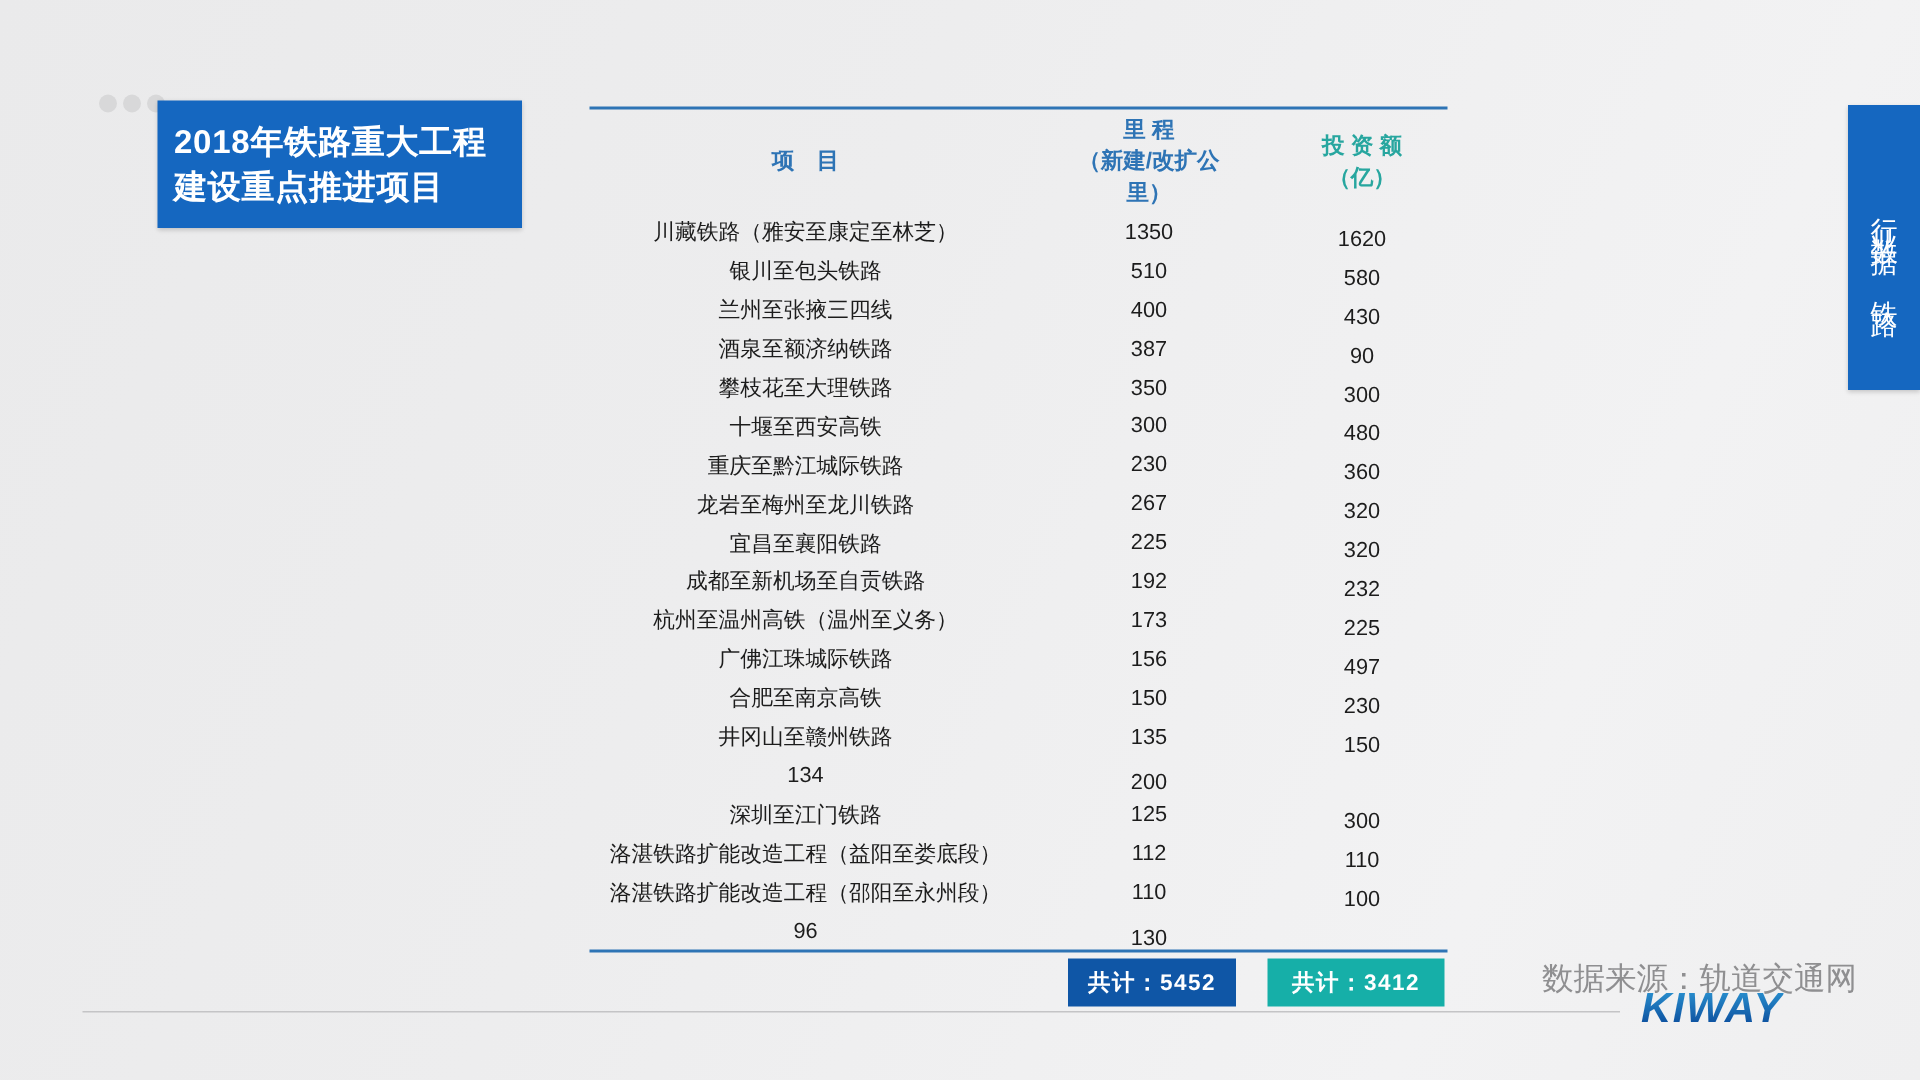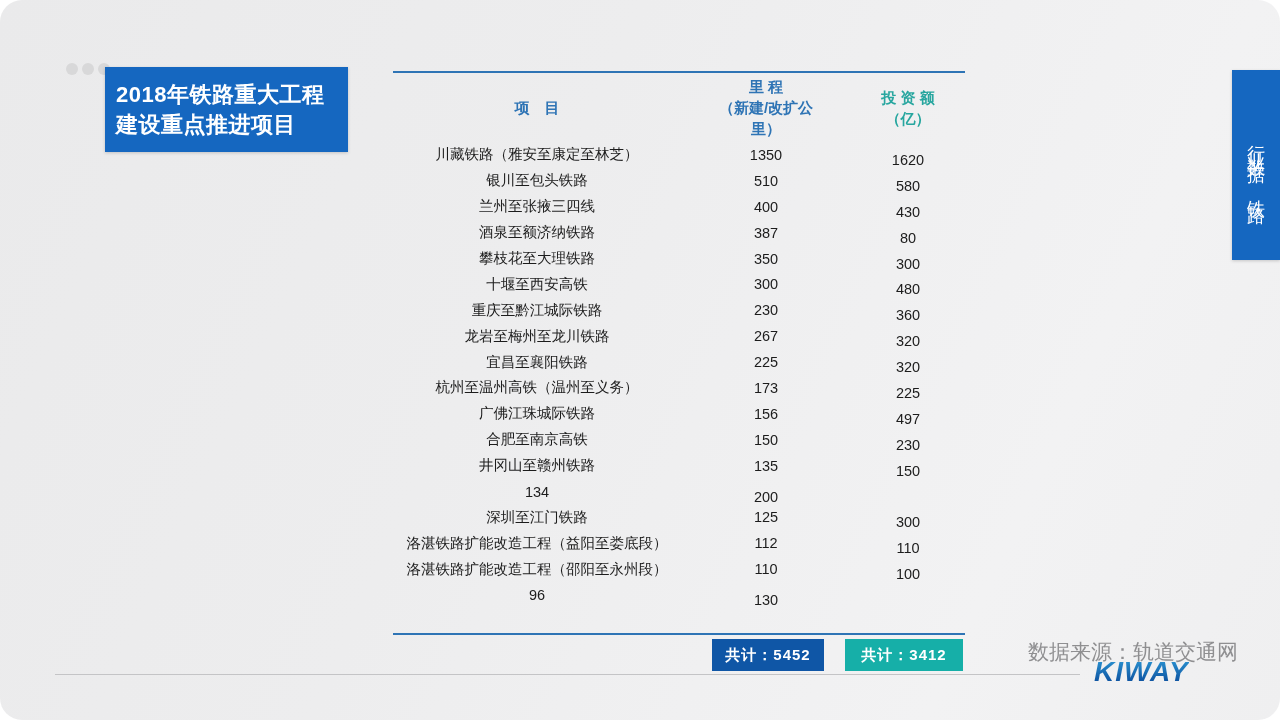--- a/index.html
+++ b/index.html
@@ -7,21 +7,20 @@
   body {
     font-family: "Liberation Sans", "DejaVu Sans", sans-serif;
     overflow: hidden;
   }
   .slide {
     position: relative;
     width: 1280px;
     height: 720px;
     background: linear-gradient(115deg, #eaeaeb 0%, #ededee 40%, #f2f2f3 78%, #efeff0 100%);
     overflow: hidden;
-    border-radius: 22px;
   }
 
   
   .dots { position: absolute; left: 66px; top: 63px; display: flex; gap: 4px; }
   .dots span { width: 12px; height: 12px; border-radius: 50%; background: #d8d8d9; }
 
   
   .title-box {
     position: absolute; left: 105px; top: 67px; width: 243px; height: 85px;
     background: #1567c0;
@@ -144,21 +143,21 @@
 
   <div class="tr">
     <div class="td project">兰州至张掖三四线</div>
     <div class="td mileage">400</div>
     <div class="td invest">430</div>
   </div>
 
   <div class="tr">
     <div class="td project">酒泉至额济纳铁路</div>
     <div class="td mileage">387</div>
-    <div class="td invest">80</div>
+    <div class="td invest">90</div>
   </div>
 
   <div class="tr">
     <div class="td project">攀枝花至大理铁路</div>
     <div class="td mileage">350</div>
     <div class="td invest">300</div>
   </div>
 
   <div class="tr">
     <div class="td project">十堰至西安高铁</div>
@@ -177,20 +176,25 @@
     <div class="td mileage">267</div>
     <div class="td invest">320</div>
   </div>
 
   <div class="tr">
     <div class="td project">宜昌至襄阳铁路</div>
     <div class="td mileage">225</div>
     <div class="td invest">320</div>
   </div>
 
+  <div class="tr">
+    <div class="td project">成都至新机场至自贡铁路</div>
+    <div class="td mileage">192</div>
+    <div class="td invest">232</div>
+  </div>
 
   <div class="tr">
     <div class="td project">杭州至温州高铁（温州至义务）</div>
     <div class="td mileage">173</div>
     <div class="td invest">225</div>
   </div>
 
   <div class="tr">
     <div class="td project">广佛江珠城际铁路</div>
     <div class="td mileage">156</div>

